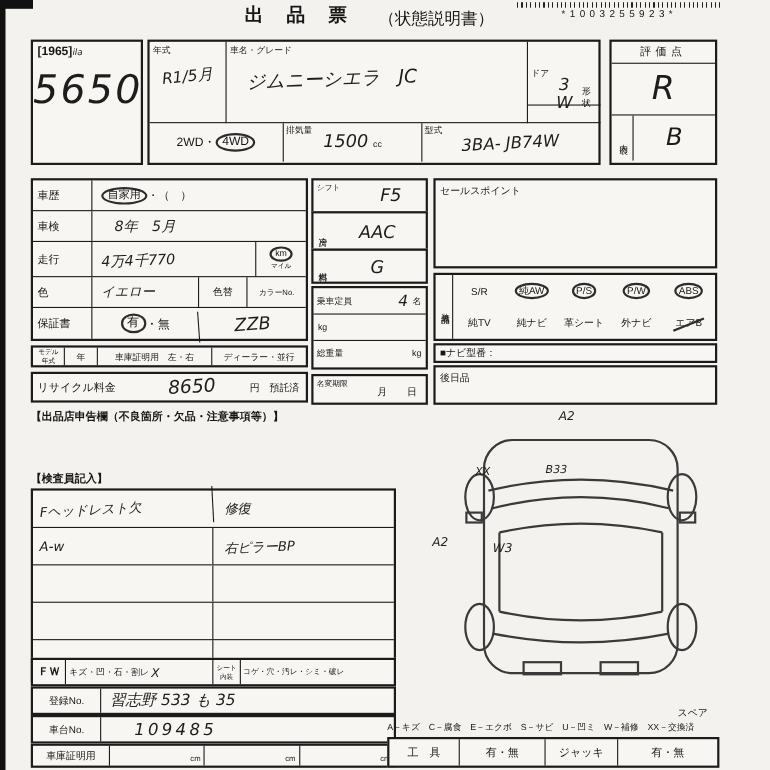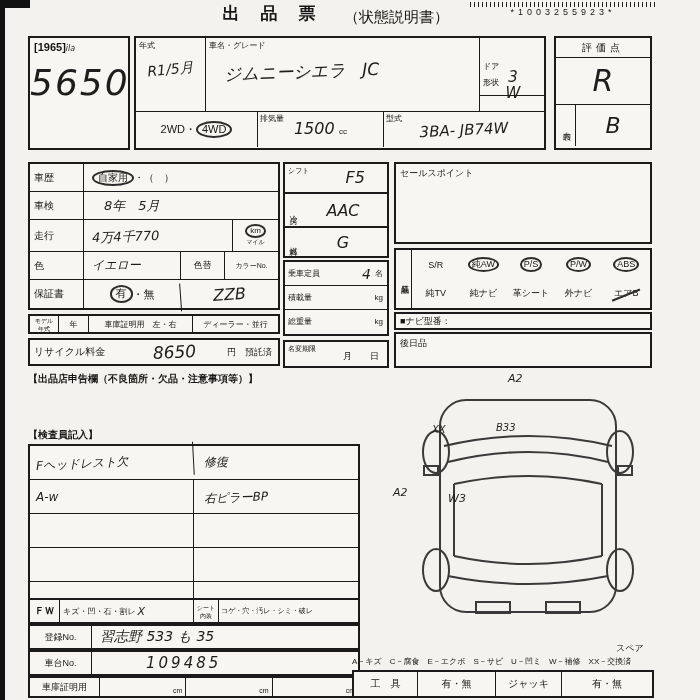--- a/index.html
+++ b/index.html
@@ -49,21 +49,21 @@
     </div>
     <div class="abs br bb" style="left:70px;top:0;width:274px;height:74px;">
       <div style="font-size:8px;padding:2px 3px;">車名・グレード</div>
       <div class="hw" style="font-size:17px;padding-left:18px;margin-top:6px;transform:rotate(-2deg);">ジムニーシエラ　JC</div>
     </div>
     <div class="abs bb" style="left:344px;top:0;width:66px;height:37px;margin-top:21px;">
       <span style="font-size:8px;padding:2px 3px;position:absolute;">ドア</span>
       <div class="hw" style="font-size:15px;text-align:center;margin-top:9px;">3</div>
     </div>
     <div class="abs bb" style="left:344px;top:37px;width:66px;height:37px;">
-      <span style="font-size:8px;padding:2px 3px;position:absolute;">形状</span>
+      <span style="font-size:8px;padding:2px 3px;position:absolute;margin-left:46px;">形状</span>
       <div class="hw" style="font-size:15px;text-align:center;margin-top:9px;">W</div>
     </div>
     <div class="abs br cell" style="left:0;top:74px;width:122px;height:35px;justify-content:center;font-size:11px;">
       <span>2WD・</span>
       <span class="circ">4WD</span>
     </div>
     <div class="abs br" style="left:122px;top:74px;width:126px;height:35px;">
       <span style="font-size:8px;position:absolute;top:1px;left:2px;">排気量</span>
       <div style="text-align:center;margin-top:7px;">
         <span class="hw" style="font-size:16px;">1500</span>
@@ -135,21 +135,20 @@
     <div class="cell hw" style="flex:1;justify-content:center;font-size:16px;">G</div>
   </div>
 
   <div class="bx" style="left:283px;top:260px;width:106px;height:76px;">
     <div class="row bb" style="height:24px;">
       <div class="cell" style="flex:1;padding-left:3px;font-size:8px;">乗車定員</div>
       <div class="cell hw" style="font-size:14px;">4</div>
       <div class="cell" style="font-size:8px;padding:0 4px;">名</div>
     </div>
     <div class="row bb" style="height:24px;">
-      <div class="cell" style="flex:1;padding-left:3px;font-size:8px;">積載量</div>
       <div class="cell" style="font-size:8px;padding:0 4px;">kg</div>
     </div>
     <div class="row" style="height:23px;">
       <div class="cell" style="flex:1;padding-left:3px;font-size:8px;">総重量</div>
       <div class="cell" style="font-size:8px;padding:0 4px;">kg</div>
     </div>
   </div>
 
   <div class="bx" style="left:283px;top:340px;width:106px;height:28px;">
     <span style="font-size:7px;position:absolute;top:2px;left:3px;">名変期限</span>
@@ -286,21 +285,21 @@
       <div>シート</div>
         <div>内装</div>
     </div>
     <div class="cell" style="flex:1;padding-left:2px;font-size:7px;">コゲ・穴・汚レ・シミ・破レ</div>
   </div>
 
   <div class="bx row" style="left:28px;top:624px;width:332px;height:26px;">
     <div class="cell br" style="width:62px;justify-content:center;font-size:9px;">登録No.</div>
     <div class="cell hw" style="flex:1;padding-left:8px;font-size:14px;">習志野 533 も 35</div>
   </div>
-  <div class="bx row" style="left:28px;top:650px;width:332px;height:26px;gap:24px;">
+  <div class="bx row" style="left:28px;top:650px;width:332px;height:26px;">
     <div class="cell br" style="width:62px;justify-content:center;font-size:9px;">車台No.</div>
     <div class="cell hw" style="flex:1;padding-left:30px;font-size:15px;letter-spacing:3px;">109485</div>
   </div>
 
   <div class="bx row" style="left:28px;top:676px;width:332px;height:22px;">
     <div class="cell br" style="width:70px;justify-content:center;font-size:9px;">車庫証明用</div>
     <div class="cell br" style="flex:1;justify-content:flex-end;align-items:flex-end;padding:0 3px 2px 0;font-size:7px;">cm</div>
     <div class="cell br" style="flex:1;justify-content:flex-end;align-items:flex-end;padding:0 3px 2px 0;font-size:7px;">cm</div>
     <div class="cell" style="flex:1;justify-content:flex-end;align-items:flex-end;padding:0 3px 2px 0;font-size:7px;">cm</div>
   </div>

